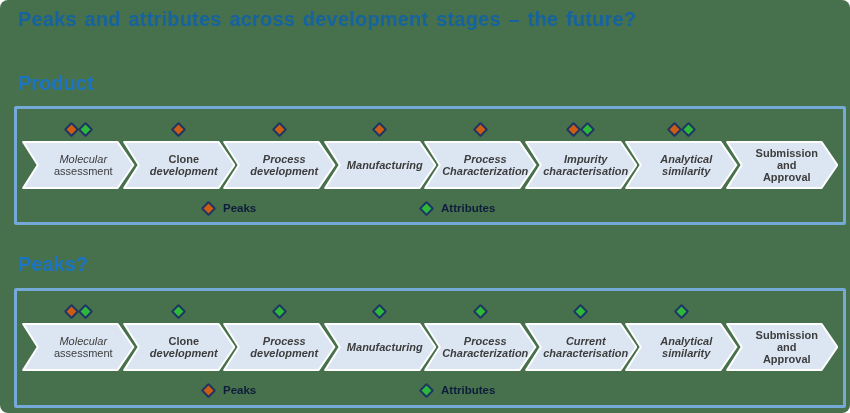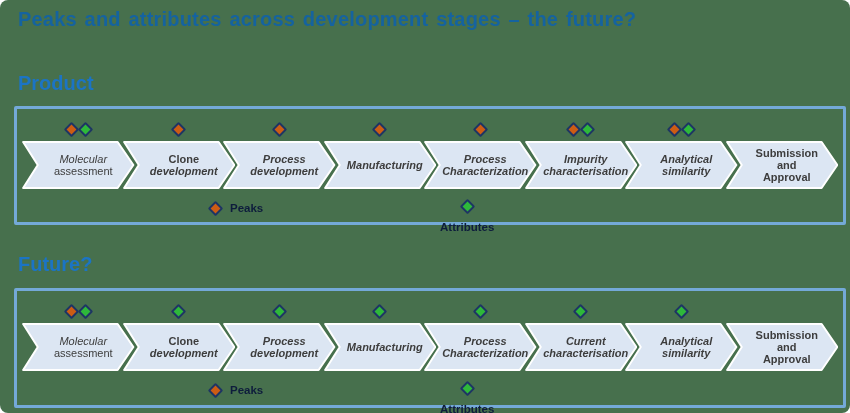--- a/index.html
+++ b/index.html
@@ -66,24 +66,23 @@
     font-size:11px; line-height:12px;
     color: var(--stage-text, #3d3d3d);
   }
   .line-italic { font-style:italic; }
 
   .legend-item {
     position:absolute; top:92px; height:14px;
     display:flex; align-items:center; gap:9px;
     font-size:11.5px; font-weight:bold;
     color: var(--legend-text, #0e1d3c);
-    margin-left: 7px;
   }
   .legend-peaks { left:186px; }
-  .legend-attrs { left:416px;flex-direction:column; }
+  .legend-attrs { left:404px; }
 </style>
 </head>
 <body>
 
 <div class="page">
 
   <div class="title">Peaks and attributes across development stages – the future?</div>
 
   <section class="sec sec-0">
     <h2 class="heading">Product</h2>
@@ -194,21 +193,21 @@
         <span class="legend-label">Peaks</span>
       </div>
       <div class="legend-item legend-attrs">
         <span class="diamond attr"></span>
         <span class="legend-label">Attributes</span>
       </div>
     </div>
   </section>
 
   <section class="sec sec-1">
-    <h2 class="heading">Future?</h2>
+    <h2 class="heading">Peaks?</h2>
     <div class="box">
       <div class="diamond-row">
           <div class="dcell">
             <span class="diamond peak"></span>
             <span class="diamond attr"></span>
           </div>
           <div class="dcell">
             <span class="diamond attr"></span>
           </div>
           <div class="dcell">

